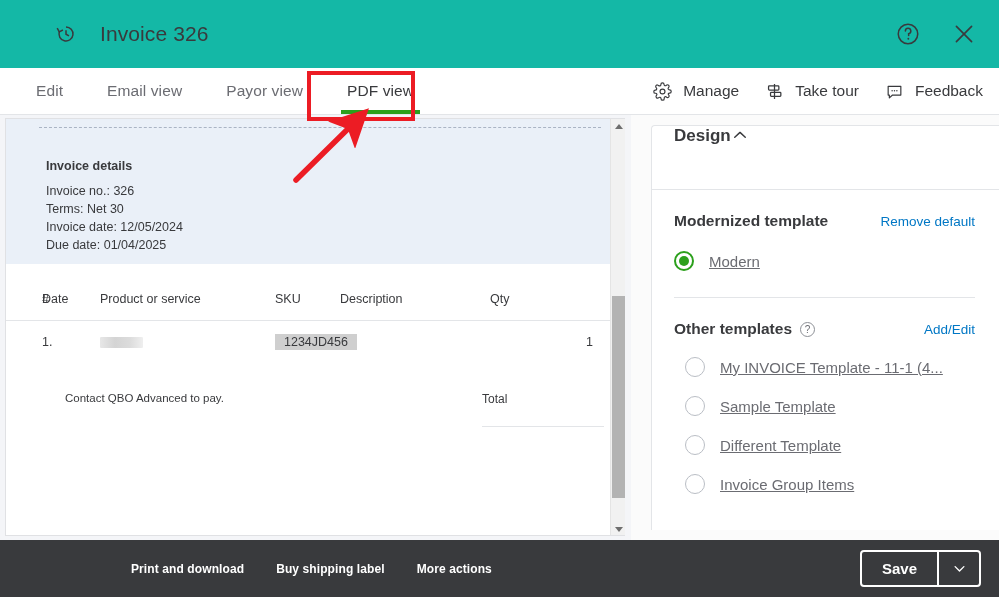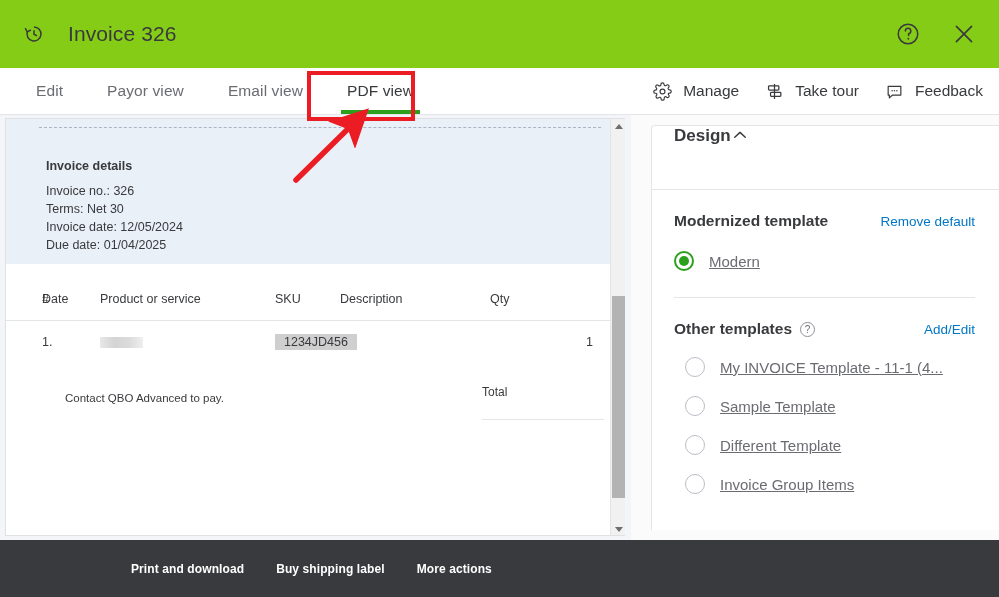--- a/index.html
+++ b/index.html
@@ -11,21 +11,21 @@
   }
   .app {
     position: relative;
     width: 999px; height: 597px;
     background: #ffffff;
   }
 
   
   .topbar {
     position: absolute; left: 0; top: 0; width: 999px; height: 68px;
-    background: #84cc16; display: flex; align-items: center;
+    background: #14b8a6; display: flex; align-items: center; padding-left: 32px;
   }
   .topbar-left { display: flex; align-items: center; padding-left: 22px; }
   .history-icon { width: 24px; height: 24px; color: #393a3d; display: block; }
   .invoice-title {
     margin-left: 22px; font-size: 21px; color: #393a3d;
     letter-spacing: .1px; font-weight: 400;
   }
   .topbar-right {
     margin-left: auto; display: flex; align-items: center;
     padding-right: 22px; gap: 30px;
@@ -106,21 +106,21 @@
     display: inline-block; width: 43px; height: 11px;
     background: linear-gradient(90deg,#e7e7e7 0%,#d4d4d4 35%,#dcdcdc 70%,#efefef 100%);
     border-radius: 1px; vertical-align: middle;
   }
   .sku-hl { background: #cfcfcf; padding: 1px 9px; }
   .foot-row { position: relative; height: 66px; }
   .foot-note {
     position: absolute; left: 59px; top: 28px;
     font-size: 11.5px; color: #393a3d;
   }
-  .total-box { position: absolute; left: 476px; top: 21px; width: 122px; }
+  .total-box { position: absolute; left: 476px; top: 28px; width: 122px; }
   .total-label { font-size: 12px; color: #393a3d; font-weight: 400; }
   .total-rule { margin-top: 20px; border-top: 1px solid #e3e5e8; }
 
   
   .vscroll {
     position: absolute; right: 0; top: 0; width: 15px; height: 418px;
     background: #f1f1f1; border-left: 1px solid #e4e4e4;
   }
   .sb-arrow {
     position: absolute; left: 0; width: 15px; height: 15px;
@@ -256,22 +256,22 @@
           <line x1="5" y1="5" x2="19" y2="19"></line>
             <line x1="19" y1="5" x2="5" y2="19"></line>
         </svg>
       </span>
     </div>
   </div>
 
   <div class="tabsrow">
     <div class="tabs">
       <div class="tab">Edit</div>
+      <div class="tab">Email view</div>
       <div class="tab">Payor view</div>
-      <div class="tab">Email view</div>
       <div class="tab active">PDF view</div>
     </div>
     <div class="tools">
       <div class="tool">
         <span>
           <svg viewBox="0 0 24 24" fill="none" stroke="currentColor" stroke-width="1.5">
             <circle cx="12" cy="12" r="3.1"></circle>
             <path d="M19.4 14.4a1.6 1.6 0 0 0 .33 1.77l.06.06a2 2 0 1 1-2.83 2.83l-.06-.06a1.6 1.6 0 0 0-1.77-.33 1.6 1.6 0 0 0-.97 1.47V21a2 2 0 0 1-4 0v-.11a1.6 1.6 0 0 0-1.05-1.47 1.6 1.6 0 0 0-1.77.33l-.06.06A2 2 0 1 1 4.4 17l.06-.06a1.6 1.6 0 0 0 .33-1.77 1.6 1.6 0 0 0-1.47-.97H3a2 2 0 0 1 0-4h.11a1.6 1.6 0 0 0 1.47-1.05 1.6 1.6 0 0 0-.33-1.77L4.2 7.3A2 2 0 1 1 7 4.47l.06.06a1.6 1.6 0 0 0 1.77.33H9a1.6 1.6 0 0 0 .97-1.47V3a2 2 0 0 1 4 0v.11a1.6 1.6 0 0 0 .97 1.47 1.6 1.6 0 0 0 1.77-.33l.06-.06A2 2 0 1 1 19.6 7l-.06.06a1.6 1.6 0 0 0-.33 1.77V9a1.6 1.6 0 0 0 1.47.97H21a2 2 0 0 1 0 4h-.11a1.6 1.6 0 0 0-1.47.97z"></path>
           </svg>
         </span>
@@ -421,20 +421,29 @@
     </div>
   </div>
 
   <div class="bottombar">
     <div class="bb-left">
       <span class="bb-link">Print and download</span>
       <span class="bb-link">Buy shipping label</span>
       <span class="bb-link">More actions</span>
     </div>
     <div class="bb-right">
+      <div class="btn-split">
+        <span class="lbl">Save</span>
+        <span class="sep"></span>
+        <span class="car">
+          <svg class="caret" viewBox="0 0 24 24" fill="none" stroke="currentColor" stroke-width="2.2" stroke-linecap="round" stroke-linejoin="round">
+            <polyline points="5,9 12,16 19,9"></polyline>
+          </svg>
+        </span>
+      </div>
     </div>
   </div>
 
   <div class="anno-box"></div>
   <svg class="anno-arrow" width="110" height="90" viewBox="0 0 110 90">
     <defs>
       <marker id="ah" markerWidth="7" markerHeight="7" refX="4.2" refY="3.5" orient="auto">
         <polygon points="0,0 7,3.5 0,7 1.6,3.5" fill="#ec1c24"></polygon>
       </marker>
     </defs>

